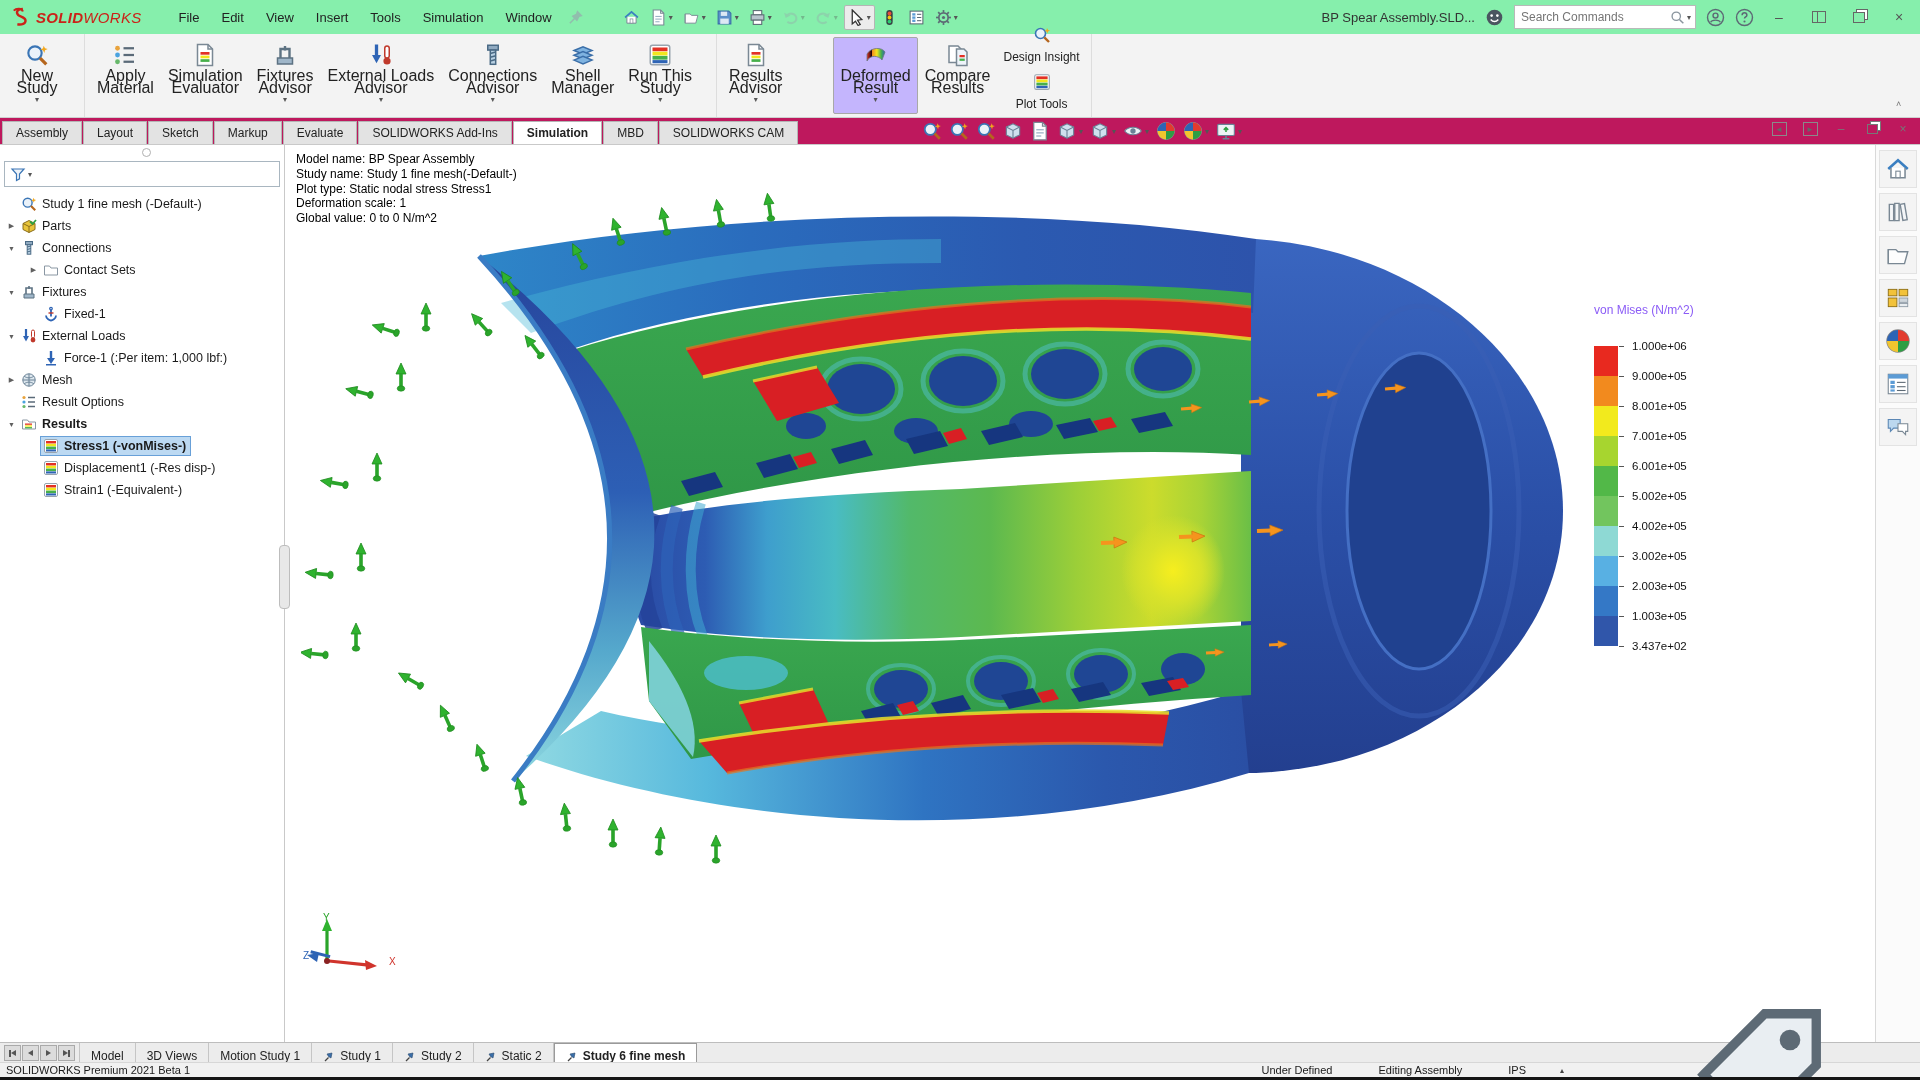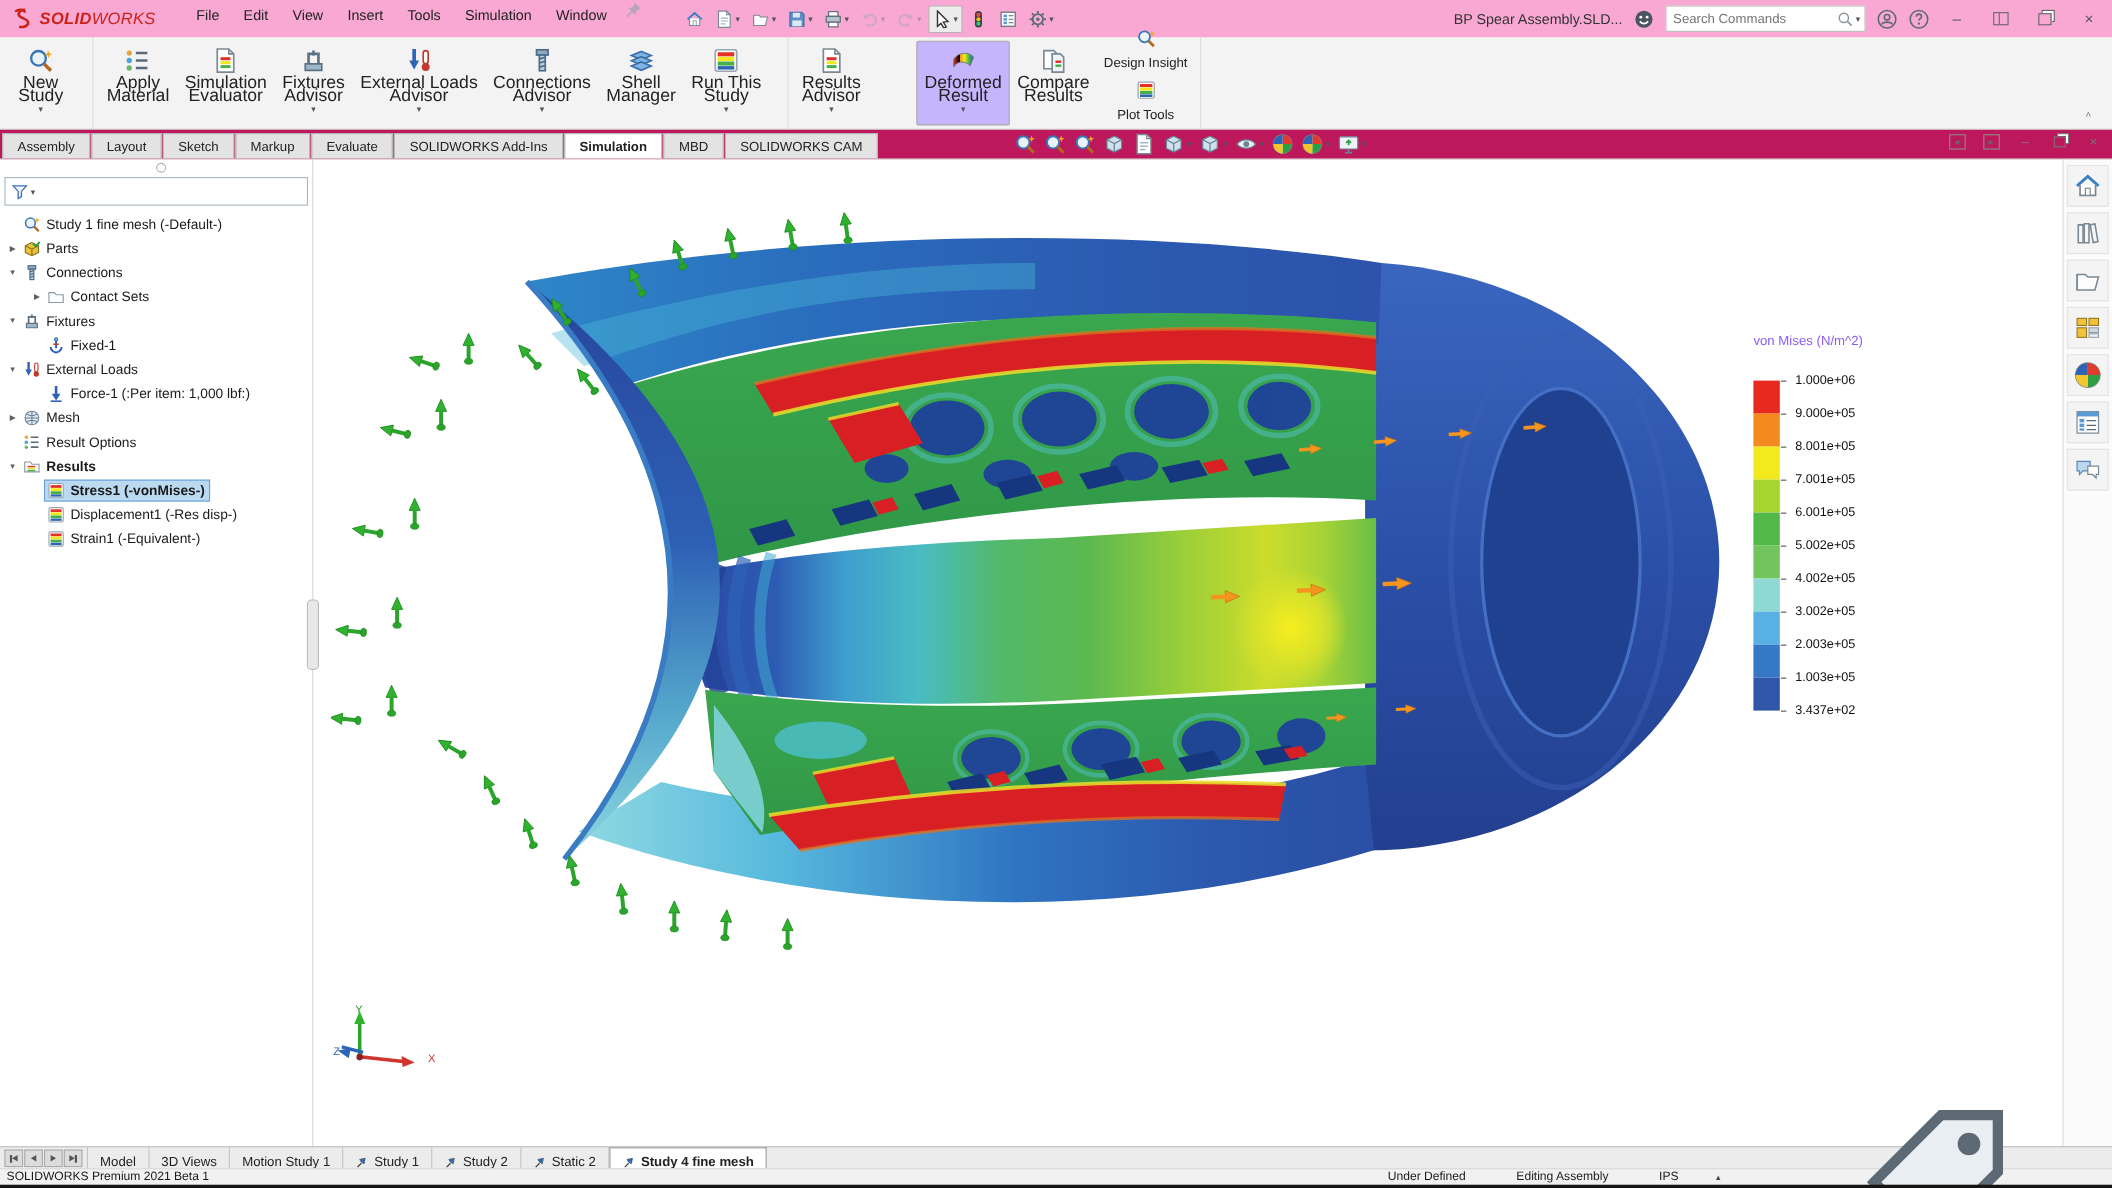--- a/index.html
+++ b/index.html
@@ -1,21 +1,21 @@
 <!DOCTYPE html>
 <html><head>
 <meta charset="utf-8">
 <style>
   html,body{margin:0;padding:0;}
   #app{position:relative;width:1920px;height:1080px;background:#fff;overflow:hidden;
        font-family:"Liberation Sans",sans-serif;color:#1a1a1a;-webkit-font-smoothing:antialiased;}
   svg{display:block;}
   
-  .titlebar{position:absolute;top:0;left:0;right:0;height:34px;background:#f9a8d4;border-bottom:1px solid #e0e0e0;
-            display:flex;}
+  .titlebar{position:absolute;top:0;left:0;right:0;height:34px;background:#86efac;border-bottom:1px solid #e0e0e0;
+            display:flex;align-items:center;}
   .brand{display:flex;align-items:center;margin-left:10px;}
   .brand .mark{width:22px;height:20px;margin-right:4px;}
   .brand-text{font-size:15px;font-style:italic;color:#cb2218;letter-spacing:.3px;}
   .brand-text b{font-weight:bold;}
   .menubar{display:flex;margin-left:26px;}
   .menu-item{padding:6px 11px;font-size:13px;color:#222;cursor:default;}
   .pin{width:18px;height:18px;margin-left:4px;opacity:.65;}
   .quick{display:flex;align-items:center;margin-left:34px;gap:2px;}
   .qbtn{display:flex;align-items:center;padding:3px 3px;border:1px solid transparent;border-radius:2px;}
   .qbtn.boxed{border:1px solid #b5b5b5;background:#ececec;}
@@ -864,20 +864,28 @@
               <use href="#s-rainbow"></use>
             </svg>
             <span class="tlabel">Strain1 (-Equivalent-)</span>
           </span>
         </div>
       </div>
   </div>
   <div class="splitter"></div>
 
   <div class="viewport">
+    <div class="info">
+
+    <div>Model name: BP Spear Assembly</div>
+        <div>Study name: Study 1 fine mesh(-Default-)</div>
+        <div>Plot type: Static nodal stress Stress1</div>
+        <div>Deformation scale: 1</div>
+        <div>Global value: 0 to 0 N/m^2</div>
+      </div>
 
     <svg class="scene" viewBox="0 0 1270 710">
       <defs>
         <linearGradient id="gCap" x1="0" y1="0" x2="0" y2="1">
             <stop offset="0" stop-color="#3a66c0"></stop>
             <stop offset=".5" stop-color="#2b50a8"></stop>
             <stop offset="1" stop-color="#233f8f"></stop>
           </linearGradient>
         <linearGradient id="gTop" x1="0" y1="0" x2="1" y2="0">
             <stop offset="0" stop-color="#2e86c8"></stop>
@@ -1212,21 +1220,21 @@
         <div class="btab">
           <svg>
             <use href="#s-studytab"></use>
           </svg>
           <span>Static 2</span>
         </div>
         <div class="btab active">
           <svg>
             <use href="#s-studytab"></use>
           </svg>
-          <span>Study 4 fine mesh</span>
+          <span>Study 6 fine mesh</span>
         </div>
       </div>
   </div>
 
   <div class="status-bar">
     <span class="status-left">SOLIDWORKS Premium 2021 Beta 1</span>
     <div class="status-right">
 
     <span class="sitem">
           <span>Under Defined</span>

